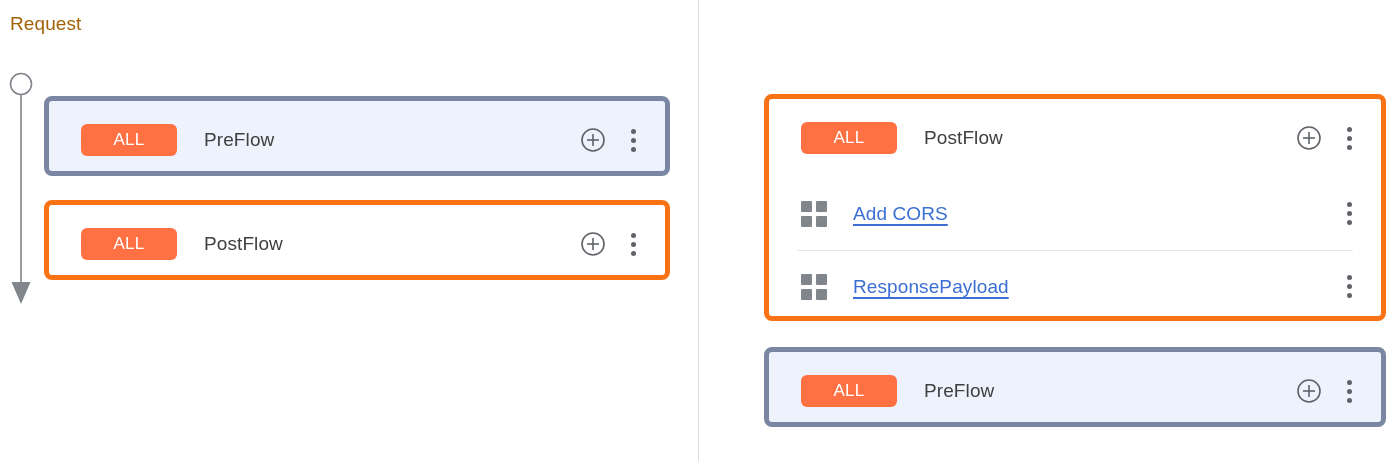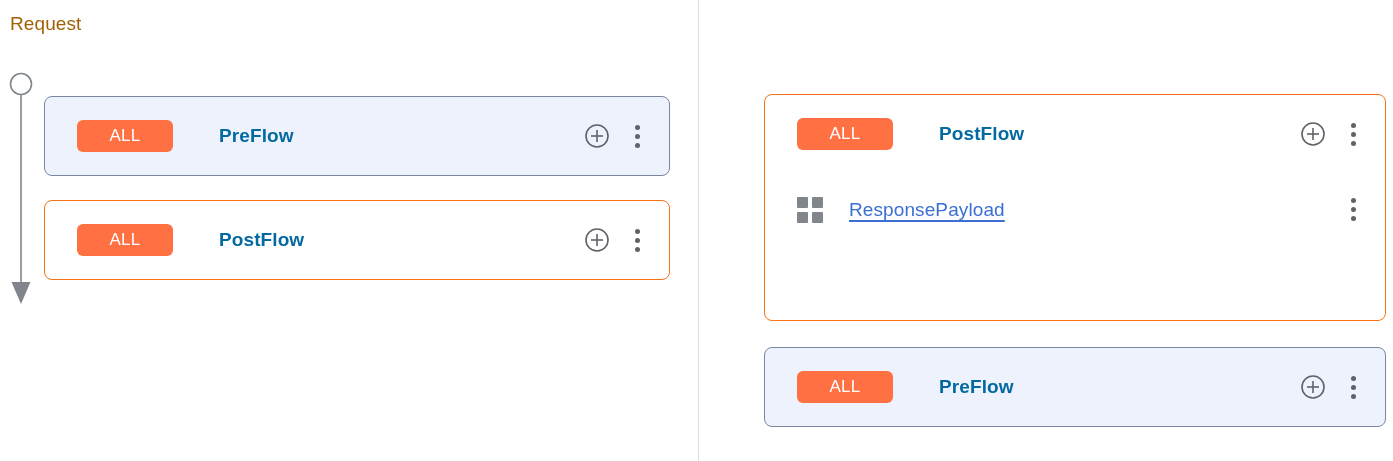--- a/index.html
+++ b/index.html
@@ -53,21 +53,21 @@
   
   .flow-arrow {
     position: absolute;
   }
   .arrow-request { left: 6px; top: 68px; width: 30px; height: 240px; }
 
   
   .card {
     position: absolute;
     box-sizing: border-box;
-    border: 1px solid #f97316;
+    border: 5px solid #f97316;
     border-radius: 8px;
     background: #ffffff;
   }
   .card.selected {
     background: #edf2fc;
     border-color: #7b86a3;
   }
 
   .flow-row {
     display: flex;
@@ -86,24 +86,24 @@
     border-radius: 6px;
     background: #FF7043;
     color: #ffffff;
     font-size: 17px;
     letter-spacing: .3px;
     font-weight: 400;
     user-select: none;
   }
 
   .flow-name {
-    margin-left: 46px;
+    margin-left: 27px;
     font-size: 19px;
-    font-weight: 700;
-    color: #0369a1;
+    font-weight: 400;
+    color: #404040;
     letter-spacing: .1px;
     white-space: nowrap;
   }
 
   .row-spacer { flex: 1 1 auto; }
 
   .icon-btn {
     flex: 0 0 auto;
     display: inline-flex;
     align-items: center;
@@ -251,20 +251,35 @@
             <line x1="7" y1="13" x2="19" y2="13" stroke="#5f6368" stroke-width="1.6"></line>
           </svg>
         </span>
         <span class="icon-btn icon-more dots">
           <i></i>
             <i></i>
             <i></i>
         </span>
       </div>
 
+      <div class="policy-row">
+        <span class="grip">
+          <span></span>
+            <span></span>
+            <span></span>
+            <span></span>
+        </span>
+        <a class="policy-link">Add CORS</a>
+        <div class="row-spacer"></div>
+        <span class="icon-btn icon-more dots">
+          <i></i>
+            <i></i>
+            <i></i>
+        </span>
+      </div>
 
       <div class="policy-row">
         <span class="grip">
           <span></span>
             <span></span>
             <span></span>
             <span></span>
         </span>
         <a class="policy-link">ResponsePayload</a>
         <div class="row-spacer"></div>

